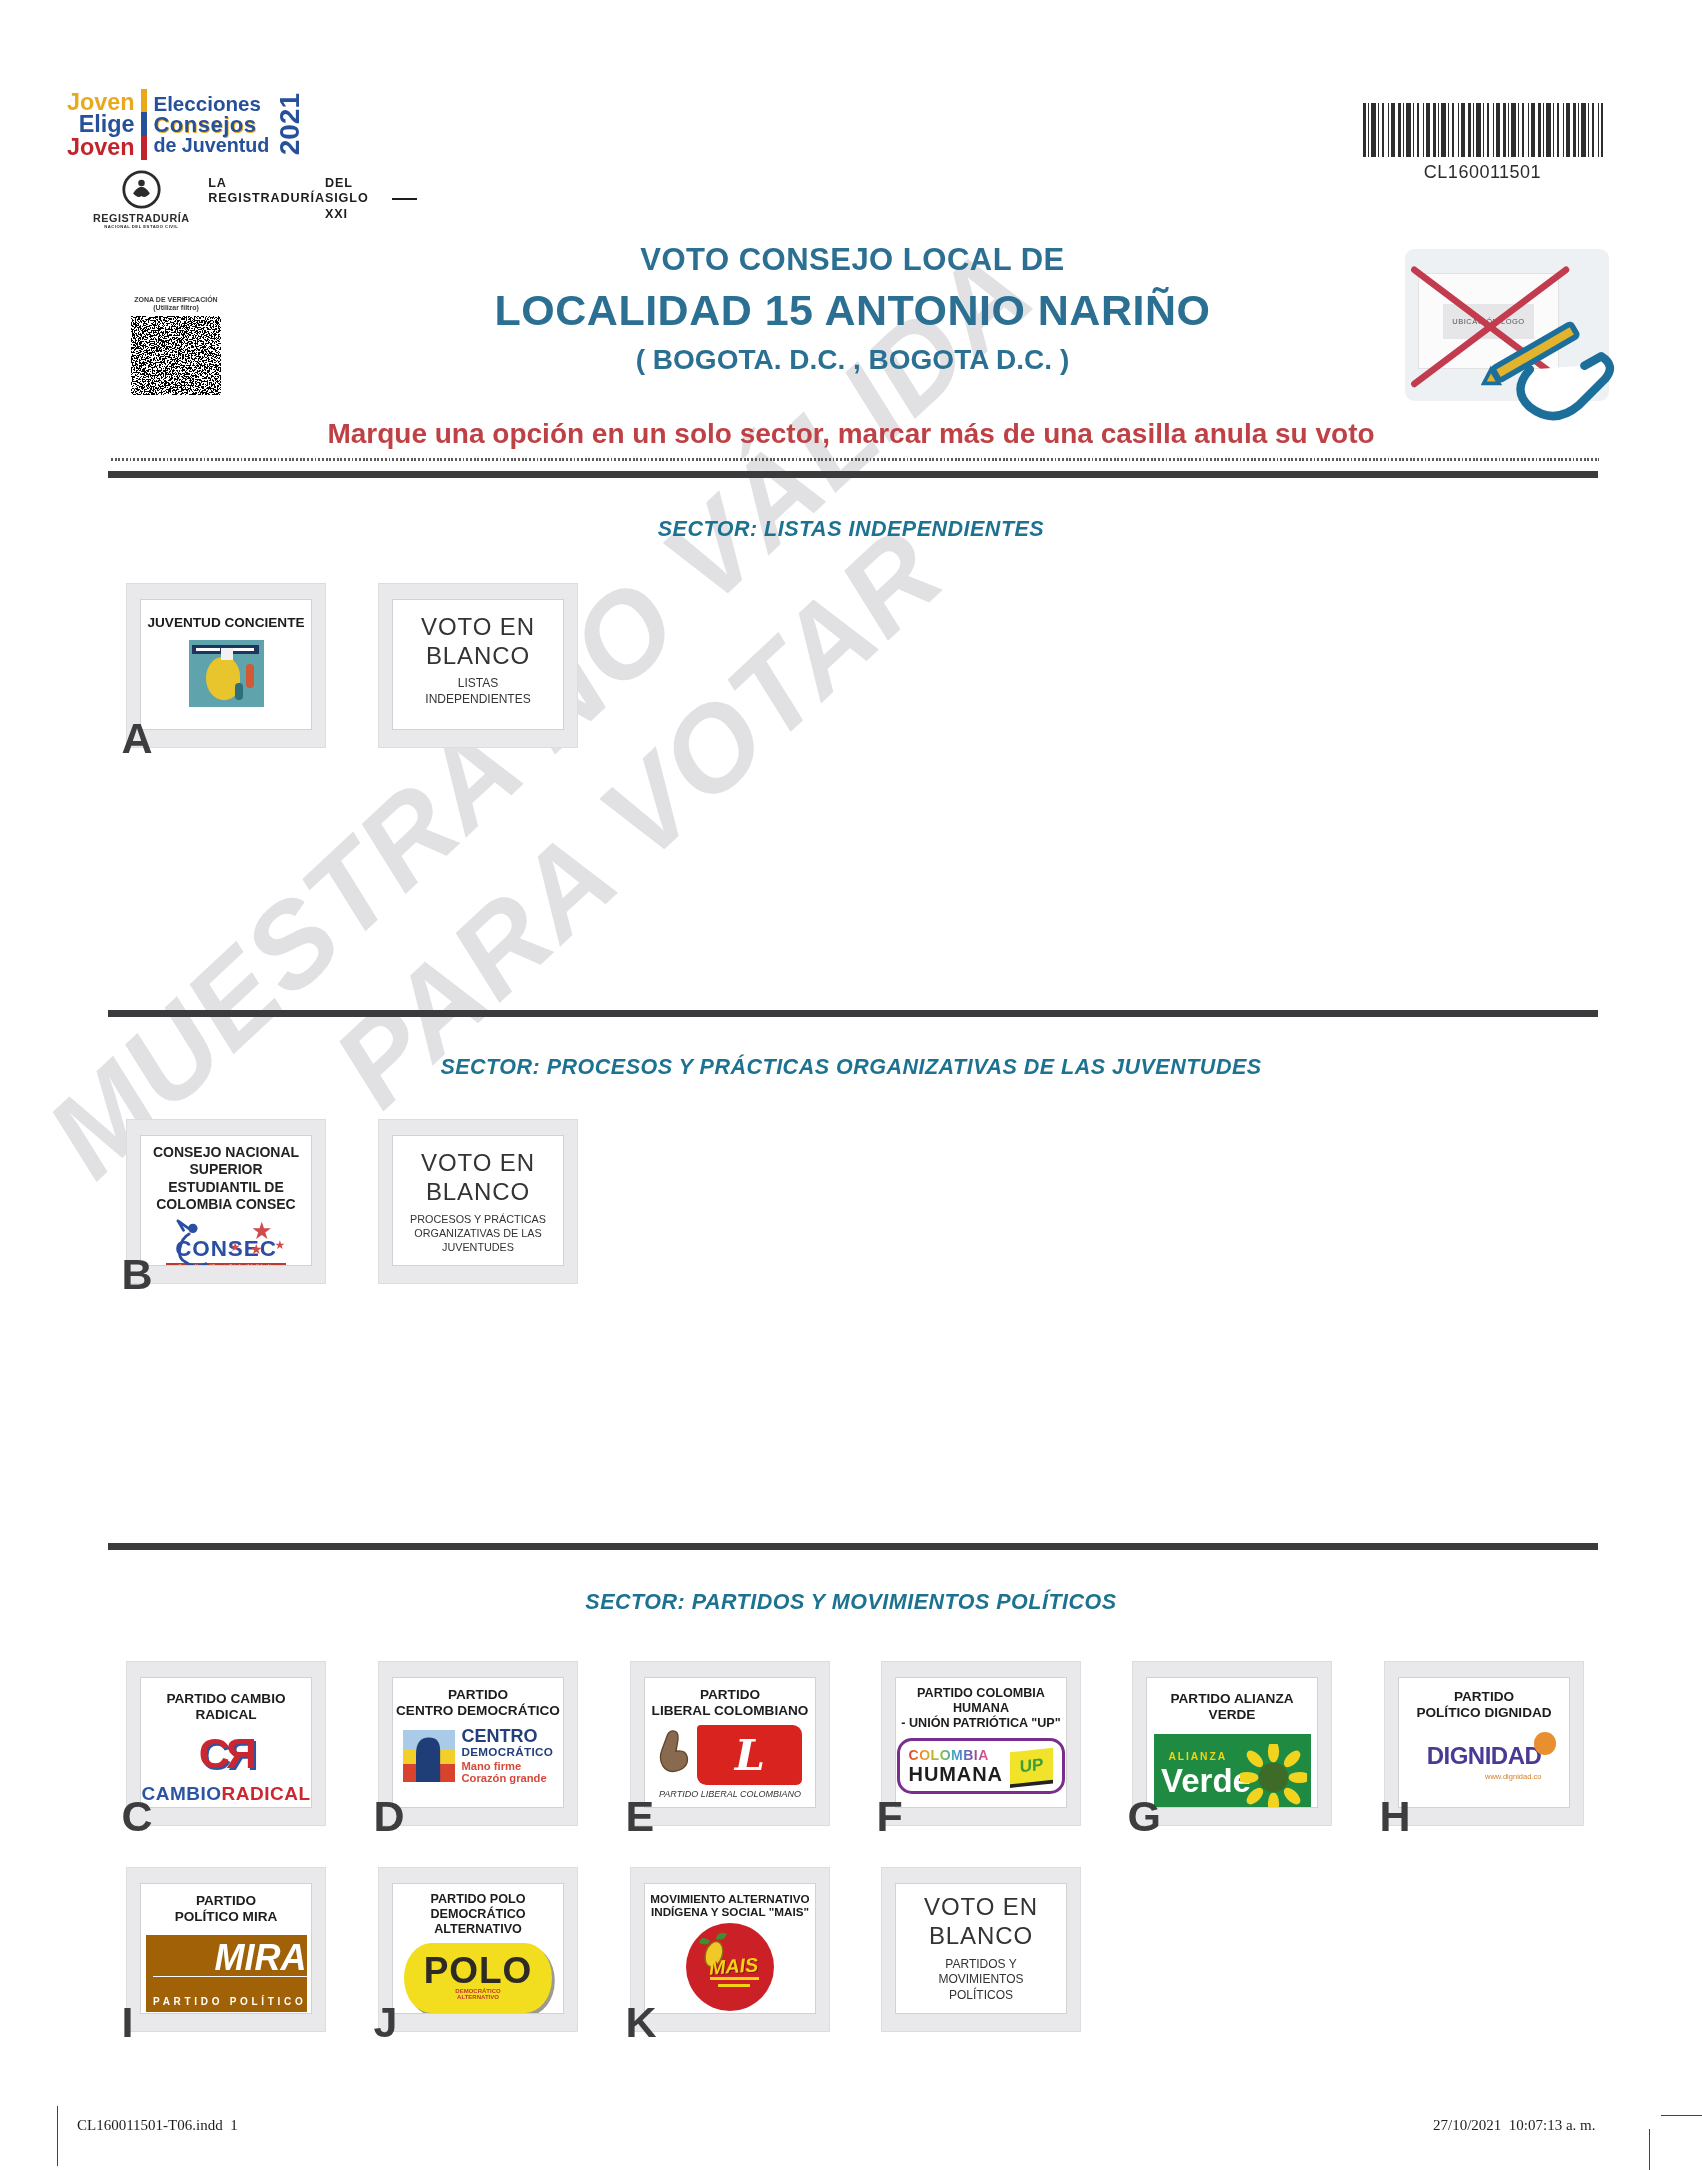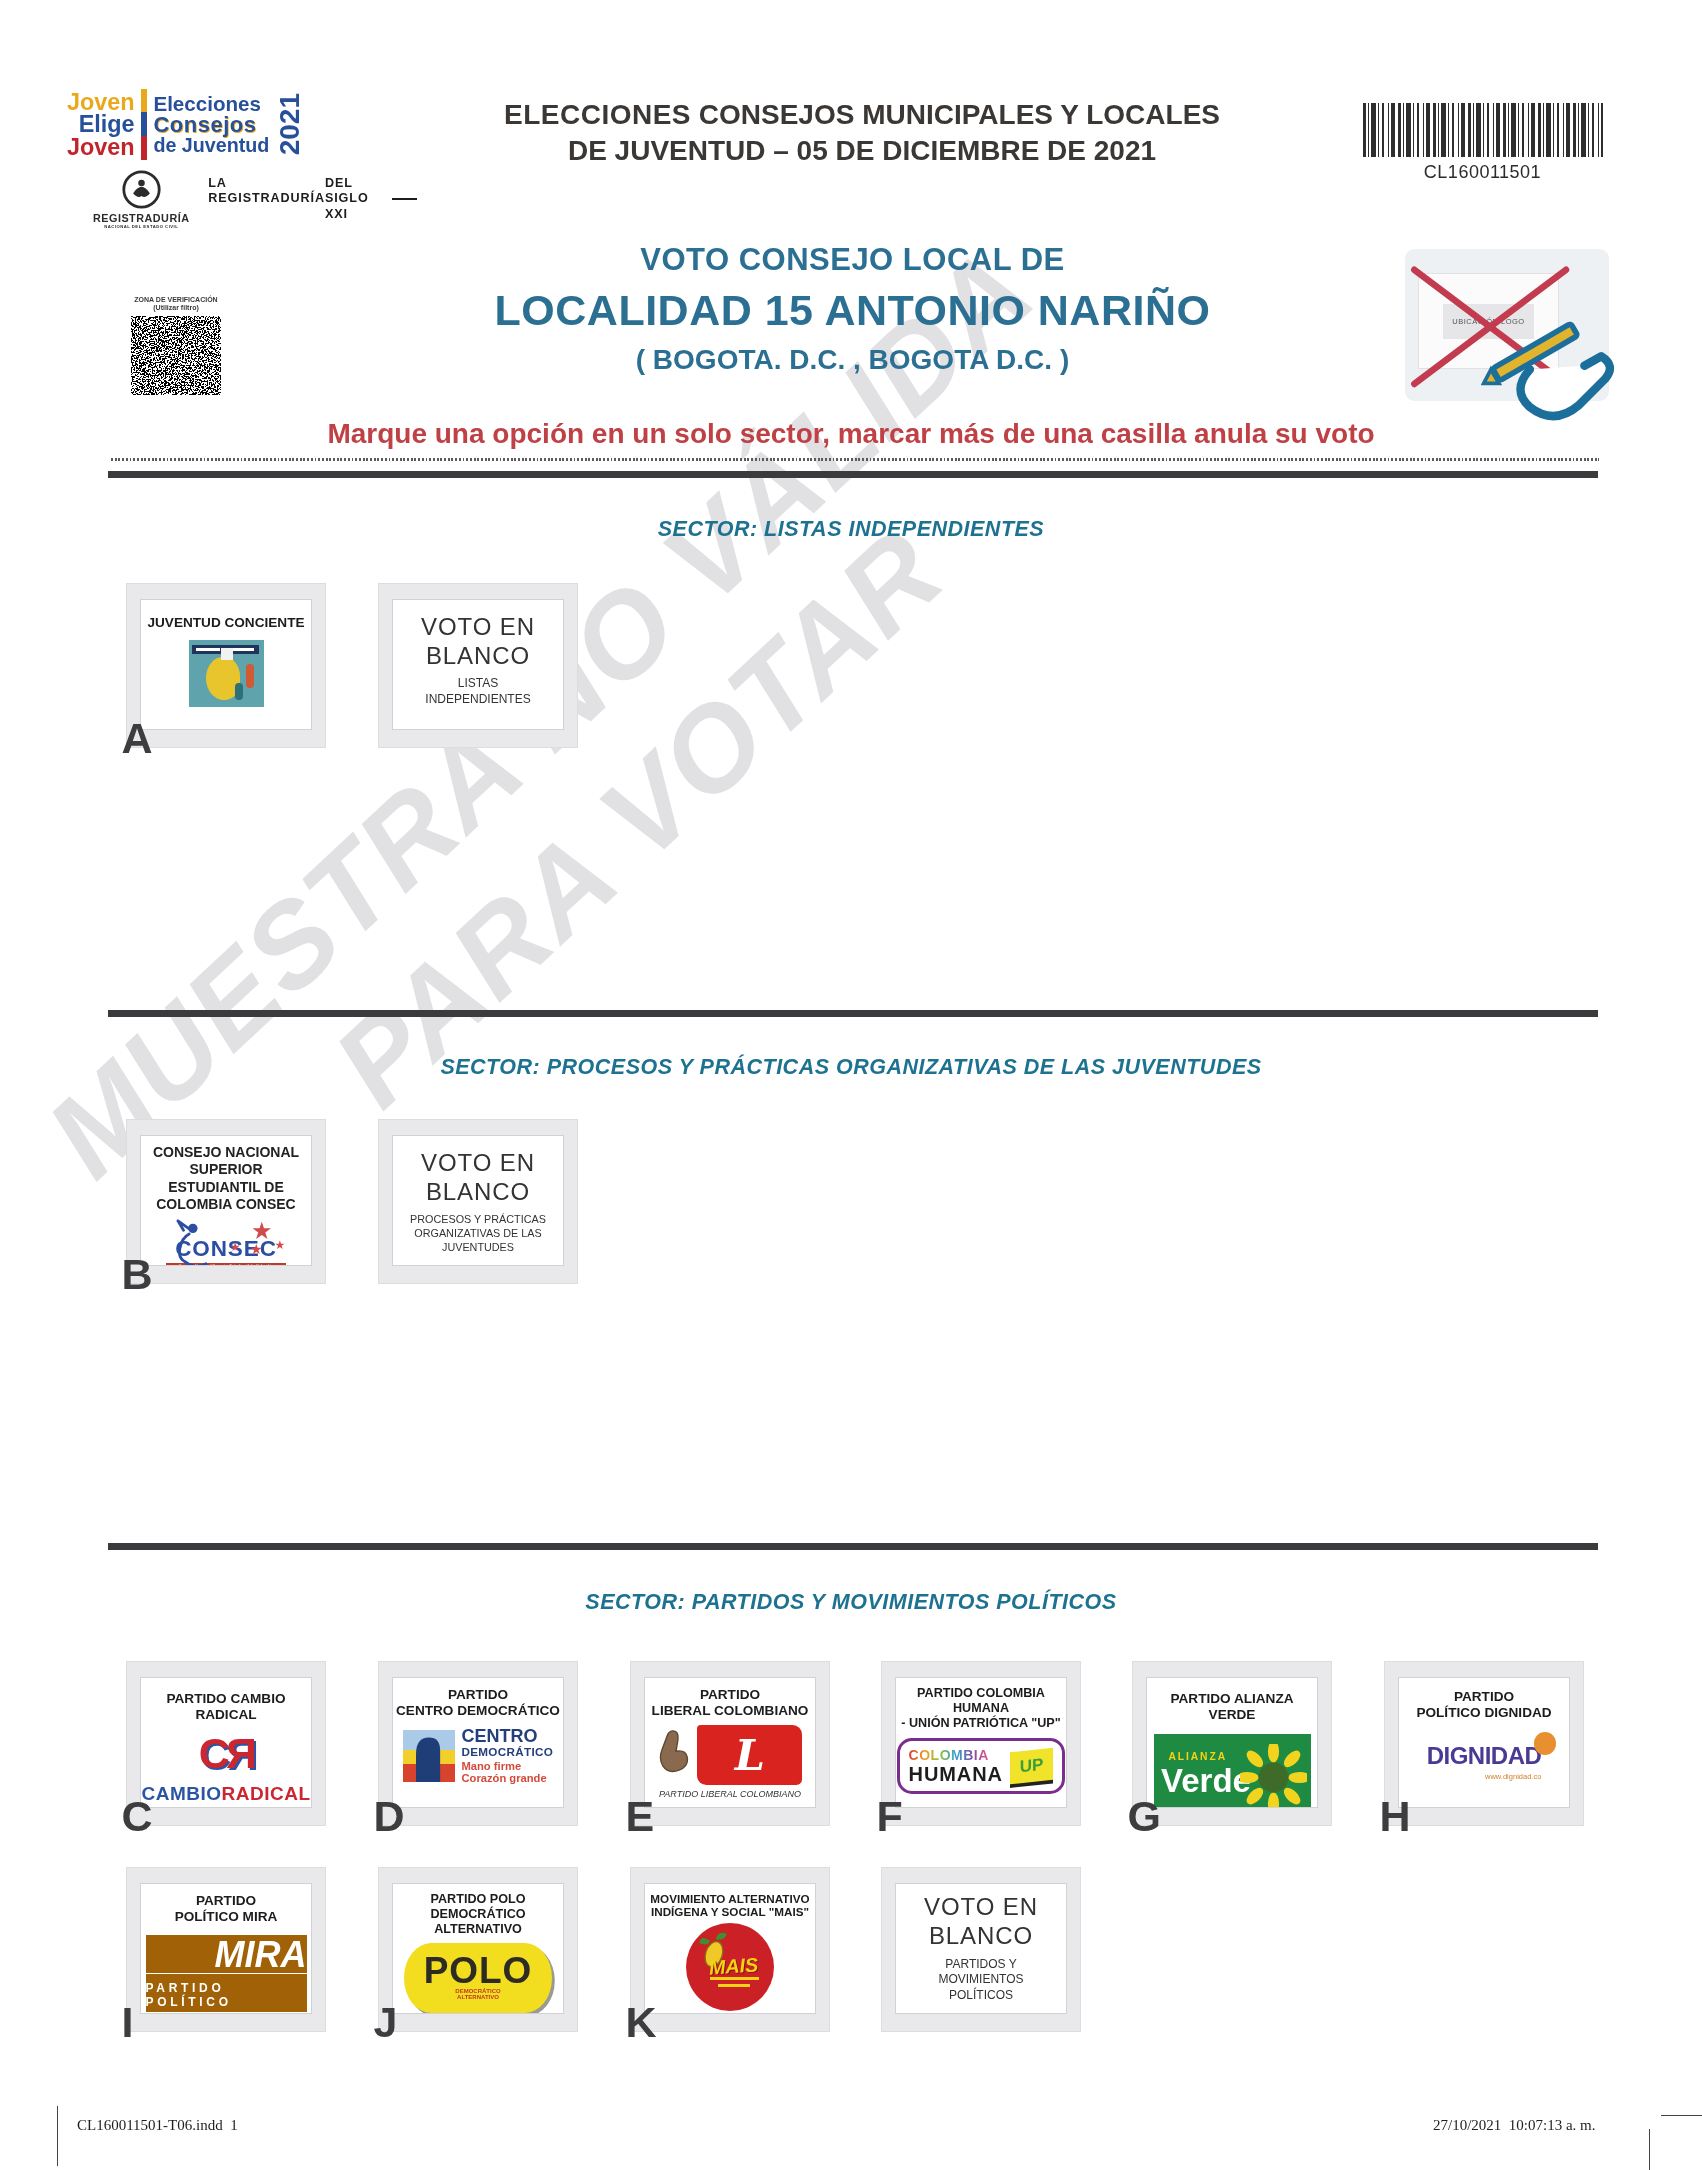--- a/index.html
+++ b/index.html
@@ -110,21 +110,21 @@
   .verde-box{width:157px;height:86px;background:#1f8a41;position:relative;margin-top:11.2px;}
   .verde-al{position:absolute;left:15px;top:17px;font-size:10.3px;font-weight:800;color:#f5d312;letter-spacing:1.9px;}
   .verde-word{position:absolute;left:7.5px;top:28px;font-size:33px;font-weight:800;color:#fff;}
   .verde-box svg{position:absolute;right:3.7px;top:9.4px;}
   .dig-wrap{position:relative;margin-top:20.6px;}
   .dig-word{font-size:24px;font-weight:900;color:#4a3a96;letter-spacing:-0.5px;}
   .dig-dot{position:absolute;right:-15px;top:-9.4px;width:22.5px;height:22.5px;border-radius:50%;background:#e89030;}
   .dig-sub{font-size:7.5px;color:#d08030;text-align:right;margin-top:1.9px;}
   .mira-box{width:161px;height:77px;background:#a16207;display:flex;flex-direction:column;align-items:flex-end;justify-content:center;margin-top:9.4px;}
   .mira-word{font-size:36px;font-weight:800;font-style:italic;color:#fff;line-height:1;}
-  .mira-sub{font-size:12px;font-weight:700;color:#fff;letter-spacing:3.7px;margin-top:0;border-top:1.4px solid #fff;padding-top:7px;}
+  .mira-sub{font-size:10px;font-weight:700;color:#fff;letter-spacing:3.7px;margin-top:0;border-top:1.4px solid #fff;padding-top:19px;}
   .polo-box{width:148px;height:82px;background:#f2de1f;border-radius:28px/36px;margin-top:5.6px;display:flex;flex-direction:column;align-items:center;justify-content:center;box-shadow:2.8px 2.8px 0 #9a9a92;}
   .polo-word{font-size:37px;font-weight:900;color:#2e2a24;letter-spacing:0.9px;line-height:.9;}
   .polo-sub{font-size:6px;font-weight:800;color:#c0392b;line-height:1.15;text-align:center;}
   .mais-circle{width:88px;height:88px;border-radius:50%;background:#cc2027;position:relative;margin-top:3.7px;}
   .mais-word{position:absolute;left:22.5px;top:32px;font-size:19.7px;font-weight:900;font-style:italic;color:#f5d312;transform:rotate(-4deg);text-shadow:0.9px 0.9px 0 #7c1216;}
   .mais-bar1{position:absolute;left:24px;top:54px;width:49px;height:3.7px;background:#f5d312;}
   .mais-bar2{position:absolute;left:32px;top:61px;width:32px;height:2.8px;background:#f5d312;}
   .mais-circle svg{position:absolute;left:11.2px;top:9.4px;}
   
   .footer-text{font-family:"Liberation Serif",serif;font-size:15px;color:#1e1e1e;white-space:pre;}
@@ -171,24 +171,20 @@
       <div class="slogan">
         <span>LA REGISTRADURÍA</span>
         <span class="s2wrap">
             <span>DEL SIGLO XXI</span>
             <span class="dash"></span>
           </span>
       </div>
     </div>
   </div>
 
-  <div class="z election-title">
-    <span class="strong">ELECCIONES</span><span> CONSEJOS MUNICIPALES Y LOCALES</span><br>
-    <span>DE JUVENTUD – 05 DE DICIEMBRE DE 2021</span>
-  </div>
 
   <div class="z barcode-wrap">
     <div class="barcode"></div>
     <div class="barcode-label">CL160011501</div>
   </div>
 
   <div class="z ballot-title">
     <div class="bt1">VOTO CONSEJO LOCAL DE</div>
     <div class="bt2">LOCALIDAD 15 ANTONIO NARIÑO</div>
     <div class="bt3">( BOGOTA. D.C. , BOGOTA D.C. )</div>

